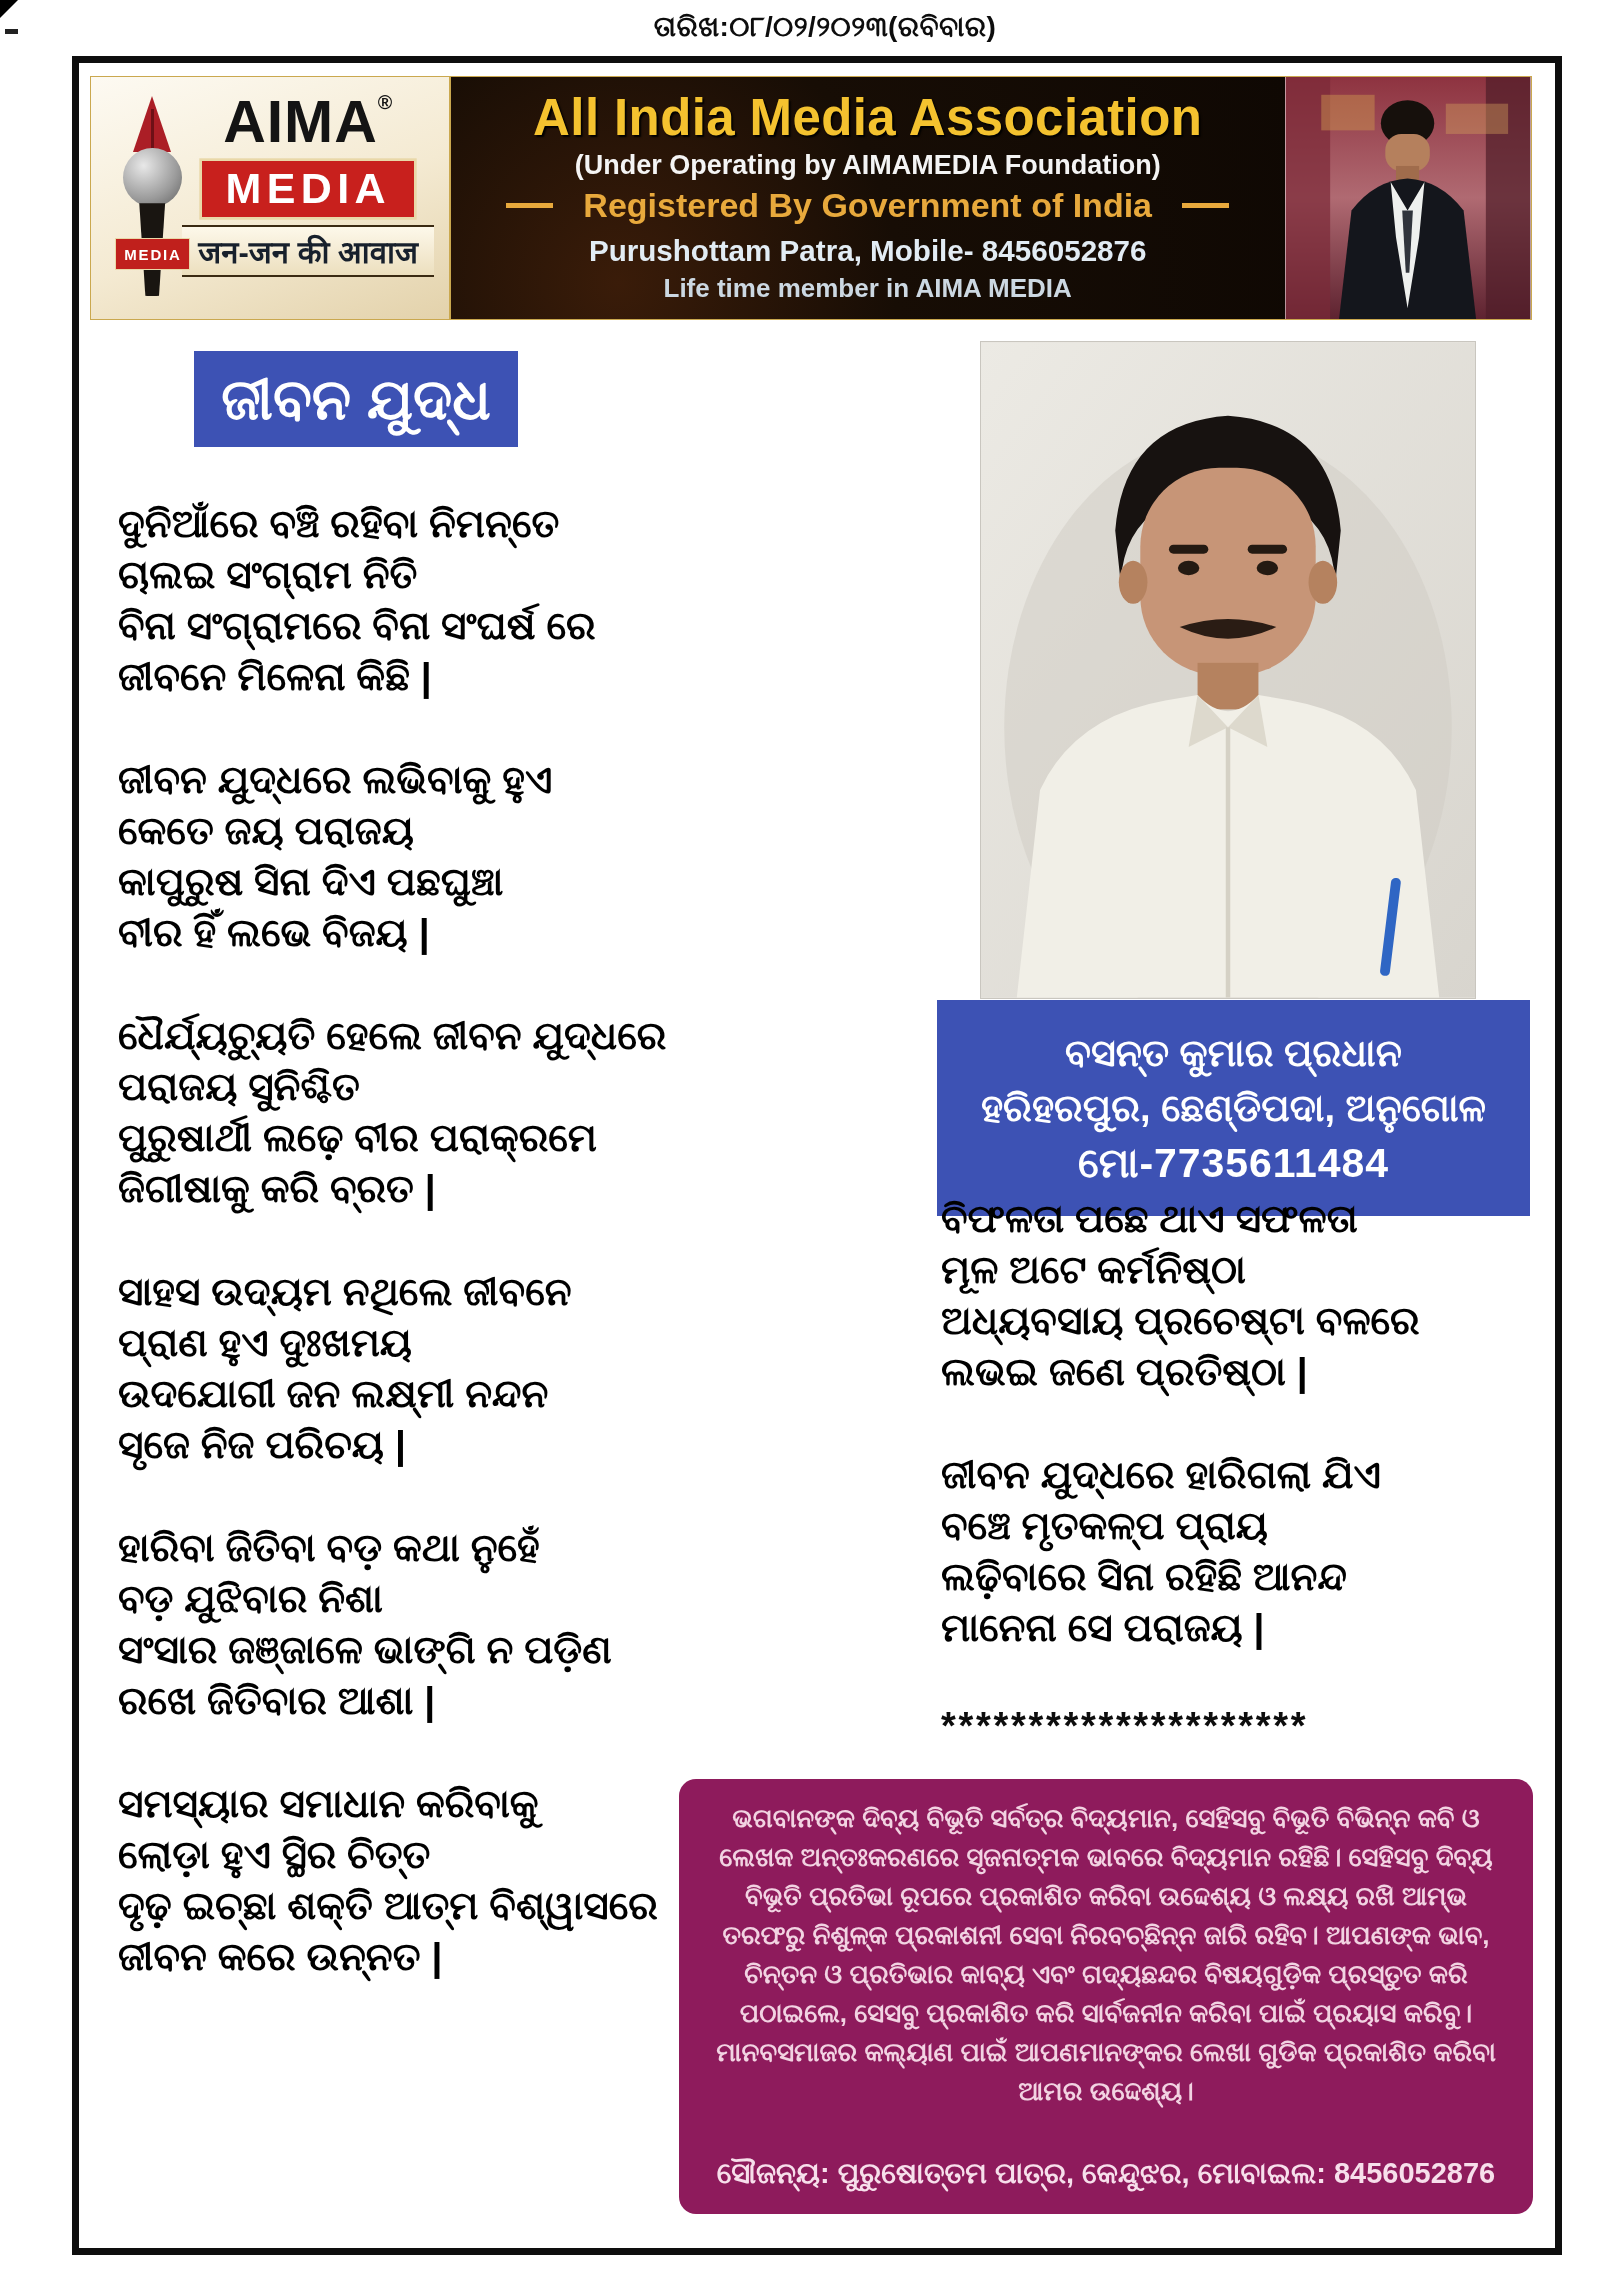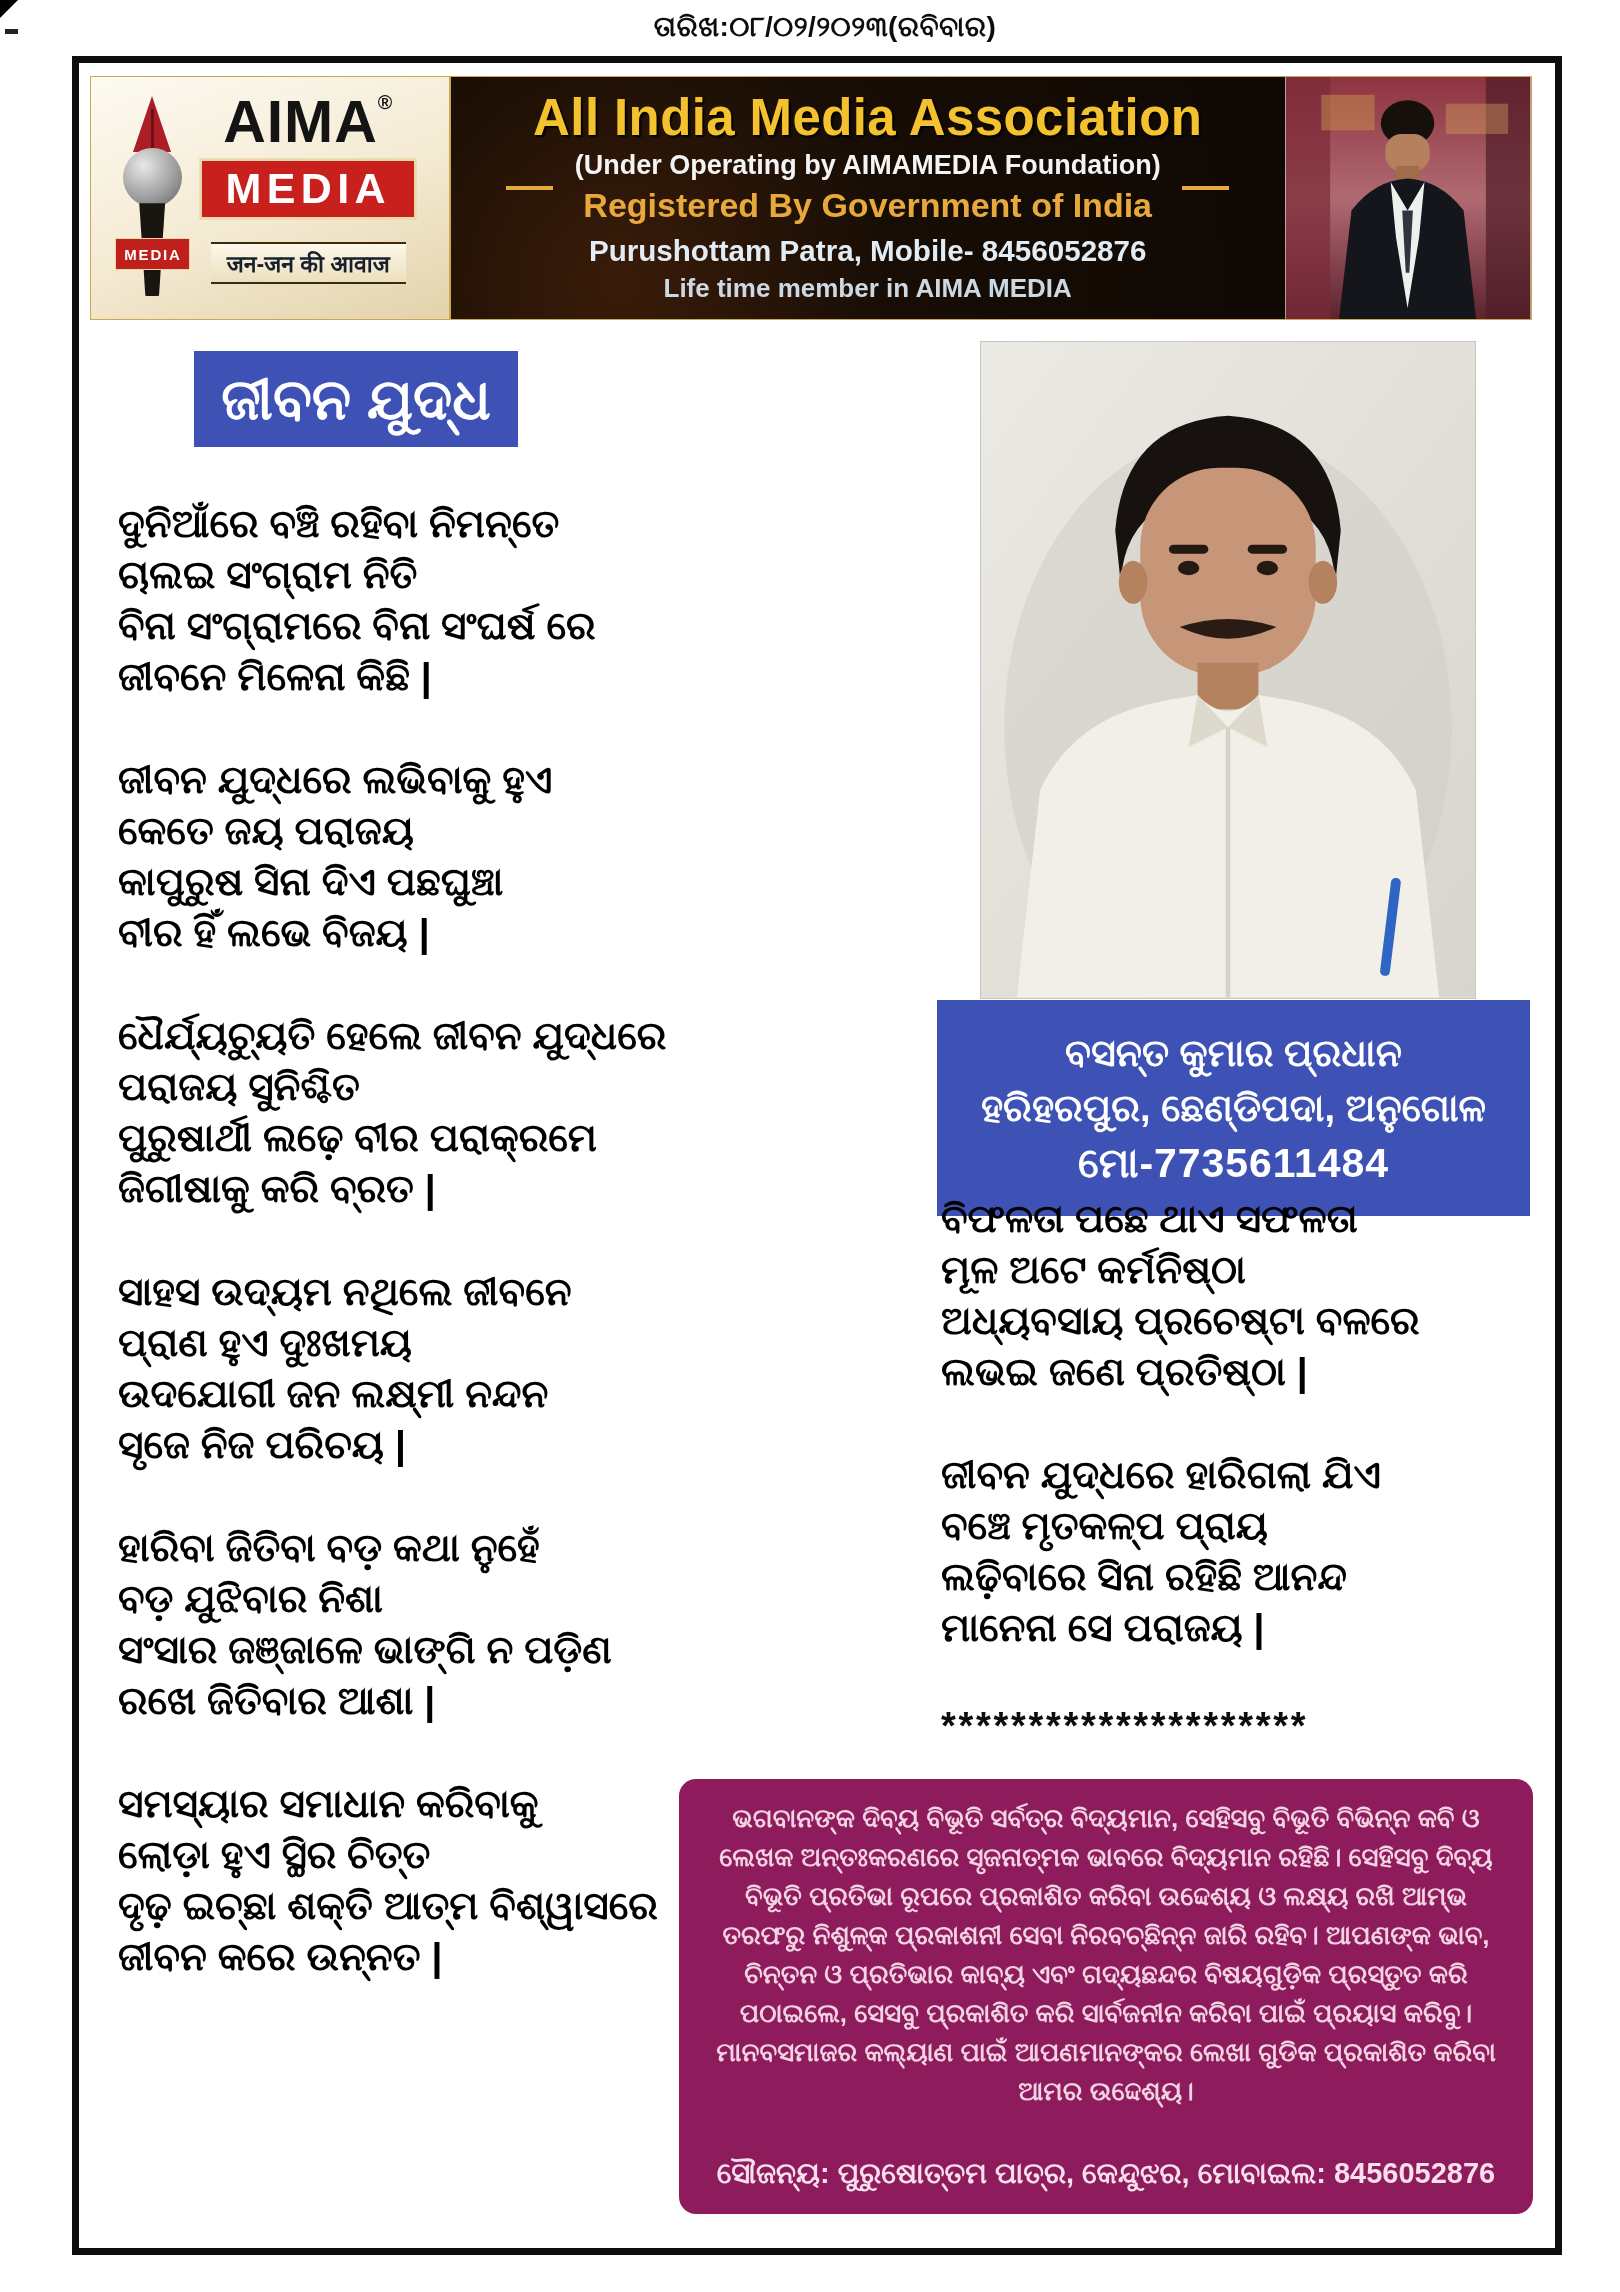--- a/index.html
+++ b/index.html
@@ -31,29 +31,29 @@
   .mic .handle{position:absolute;left:21.5px;top:107px;width:34px;height:93px;background:#191511;
     clip-path:polygon(12% 0,88% 0,70% 100%,30% 100%);border-radius:0 0 12.5px 12.5px;}
   .mic .tag{position:absolute;left:1.8px;top:142px;width:73px;height:30px;background:#c0201c;
     border:1.8px solid #e9d8a8;color:#fff;font-weight:900;font-size:15px;letter-spacing:1.8px;
     display:flex;align-items:center;justify-content:center;}
   .logo-text{margin-left:77px;display:flex;flex-direction:column;align-items:center;padding-top:16px;}
   .brand-row{font-size:59px;font-weight:900;color:#141414;letter-spacing:0.9px;line-height:1;}
   .brand-row .reg{font-size:19.7px;vertical-align:top;font-weight:700;}
   .media-box{margin-top:9px;background:#c8201d;color:#fff;font-weight:900;font-size:43px;
     letter-spacing:5.4px;padding:3.6px 23px;line-height:1.15;box-shadow:0 0 0 2.7px #e9d8a8;}
-  .tagline{margin-top:25px;background:linear-gradient(#fdf8ea,#ecdfbe);color:#17202c;
-    font-weight:700;font-size:23px;padding:2.7px 16px;border-top:2.7px solid #3a2a12;
+  .tagline{margin-top:8px;background:linear-gradient(#fdf8ea,#ecdfbe);color:#17202c;
+    font-weight:700;font-size:31px;padding:2.7px 16px;border-top:2.7px solid #3a2a12;
     border-bottom:2.7px solid #3a2a12;}
   .center-panel{flex:1;background:radial-gradient(circle at 20% 85%,#3a1c09 0%,#170d05 40%,#0f0803 100%);
     display:flex;flex-direction:column;align-items:center;justify-content:center;gap:5.4px;padding:5.4px 9px;}
   .banner-title{font-size:51px;font-weight:900;color:#f4c22f;letter-spacing:0.4px;
     text-shadow:1.8px 1.8px 1.8px #000;line-height:1.05;}
   .banner-subtitle{font-size:27px;font-weight:700;color:#f4f4f4;}
-  .registered-row{display:flex;align-items:flex-start;gap:30px;}
+  .registered-row{display:flex;align-items:center;gap:30px;}
   .reg-dash{width:47px;height:4.5px;background:#e8a93c;}
   .banner-registered{font-size:34px;font-weight:800;color:#e8a93c;}
   .banner-contact{font-size:29.6px;font-weight:700;color:#e2ecf4;margin-top:3.6px;}
   .banner-membership{font-size:26px;font-weight:600;color:#ccd8e2;}
   .photo-panel{width:246px;flex:0 0 246px;position:relative;overflow:hidden;}
   .photo-panel svg{display:block;width:100%;height:100%;}
 
   
   .title-box{position:absolute;left:115px;top:288px;width:324px;height:96px;background:#3d52b4;
     display:flex;align-items:center;justify-content:center;}

